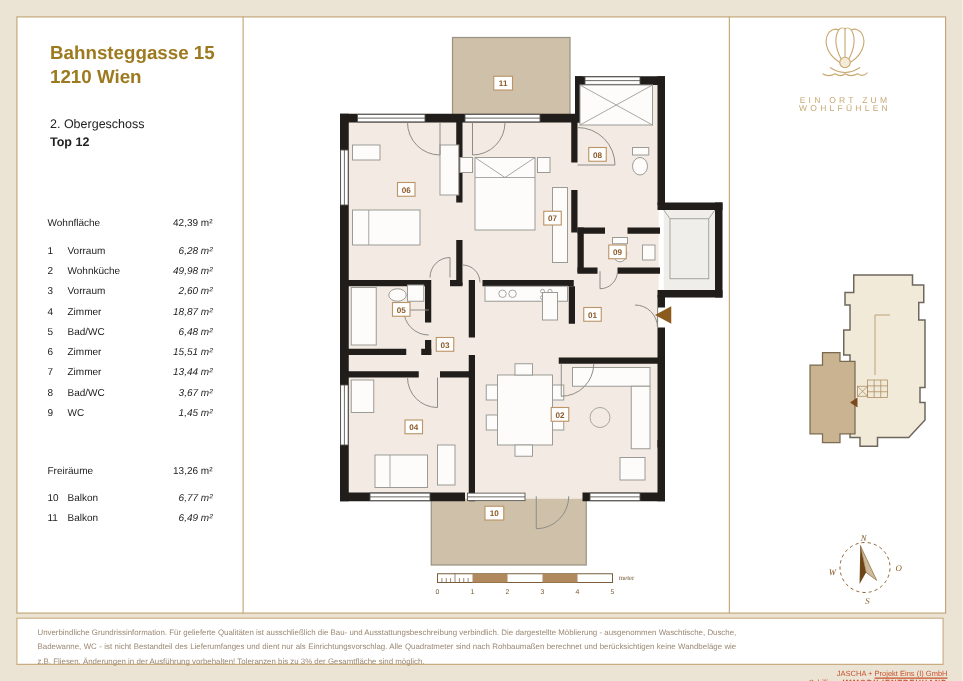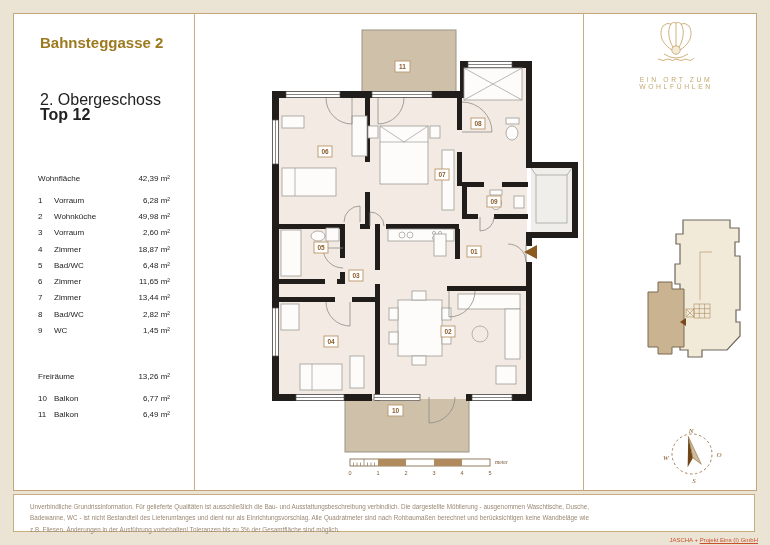--- a/index.html
+++ b/index.html
@@ -6,28 +6,28 @@
   body{width:770px;height:545px;background:#ebe4d5;position:relative;overflow:hidden;
        font-family:"Liberation Sans",sans-serif;color:#1c1c1c;}
   .panel{position:absolute;left:13px;top:13px;width:742px;height:476px;background:#fff;
          border:1px solid #c3a577;}
   .vdiv{position:absolute;top:13px;height:478px;width:1px;background:#c9ad80;}
   .vdiv1{left:194px;} .vdiv2{left:583px;}
 
   
   .title{position:absolute;left:40px;top:33px;font-size:15px;font-weight:bold;
          line-height:19px;color:#9d7a1f;}
-  .floorblk{position:absolute;left:40px;top:92px;font-size:16px;line-height:15px;color:#222;}
+  .floorblk{position:absolute;left:40px;top:92px;font-size:10px;line-height:15px;color:#222;}
   .floorblk .unit{font-weight:bold;}
   .roomtable{position:absolute;left:38px;width:132px;font-size:8px;}
   .t-wohn{top:174px;} .t-frei{top:372px;}
   .rhead{display:flex;font-weight:normal;margin-bottom:9px;}
   .rhead .hname{flex:1;} .rhead .htotal{text-align:right;}
   .rrow{display:flex;height:16.3px;align-items:center;}
-  .rnum{width:16px;} .rname{flex:1;} .rarea{text-align:right;}
+  .rnum{width:16px;} .rname{flex:1;} .rarea{text-align:right;font-style:italic;}
 
   
   .brand{position:absolute;left:601px;top:22px;width:150px;text-align:center;}
   .brand-name{font-family:"Liberation Serif",serif;font-size:21px;color:#bf9c63;
               letter-spacing:1.5px;margin-top:2px;}
   .brand-tag{font-size:6.8px;letter-spacing:2.6px;color:#c5a872;margin-top:6px;}
 
   
   .wall{fill:#201d1a;}
   .room{fill:#f3ebe3;}
@@ -55,21 +55,22 @@
           color:#d14a22;margin-top:-2px;}
 </style>
 </head>
 <body>
 
 <div class="panel"></div>
 <div class="vdiv vdiv1"></div>
 <div class="vdiv vdiv2"></div>
 
 <div class="title">
-  <div>Bahnsteggasse 2</div>
+  <div>Bahnsteggasse 15</div>
+  <div>1210 Wien</div>
 </div>
 <div class="floorblk">
   <div>2. Obergeschoss</div>
   <div class="unit">Top 12</div>
 </div>
 
 <div class="roomtable t-wohn">
   <div class="rhead">
     <span class="hname">Wohnfläche</span>
     <span class="htotal">42,39 m²</span>
@@ -102,33 +103,33 @@
 
       <div class="rrow">
         <span class="rnum">5</span>
         <span class="rname">Bad/WC</span>
         <span class="rarea">6,48 m²</span>
       </div>
 
       <div class="rrow">
         <span class="rnum">6</span>
         <span class="rname">Zimmer</span>
-        <span class="rarea">11,65 m²</span>
+        <span class="rarea">15,51 m²</span>
       </div>
 
       <div class="rrow">
         <span class="rnum">7</span>
         <span class="rname">Zimmer</span>
         <span class="rarea">13,44 m²</span>
       </div>
 
       <div class="rrow">
         <span class="rnum">8</span>
         <span class="rname">Bad/WC</span>
-        <span class="rarea">2,82 m²</span>
+        <span class="rarea">3,67 m²</span>
       </div>
 
       <div class="rrow">
         <span class="rnum">9</span>
         <span class="rname">WC</span>
         <span class="rarea">1,45 m²</span>
       </div>
     </div>
 </div>
 

